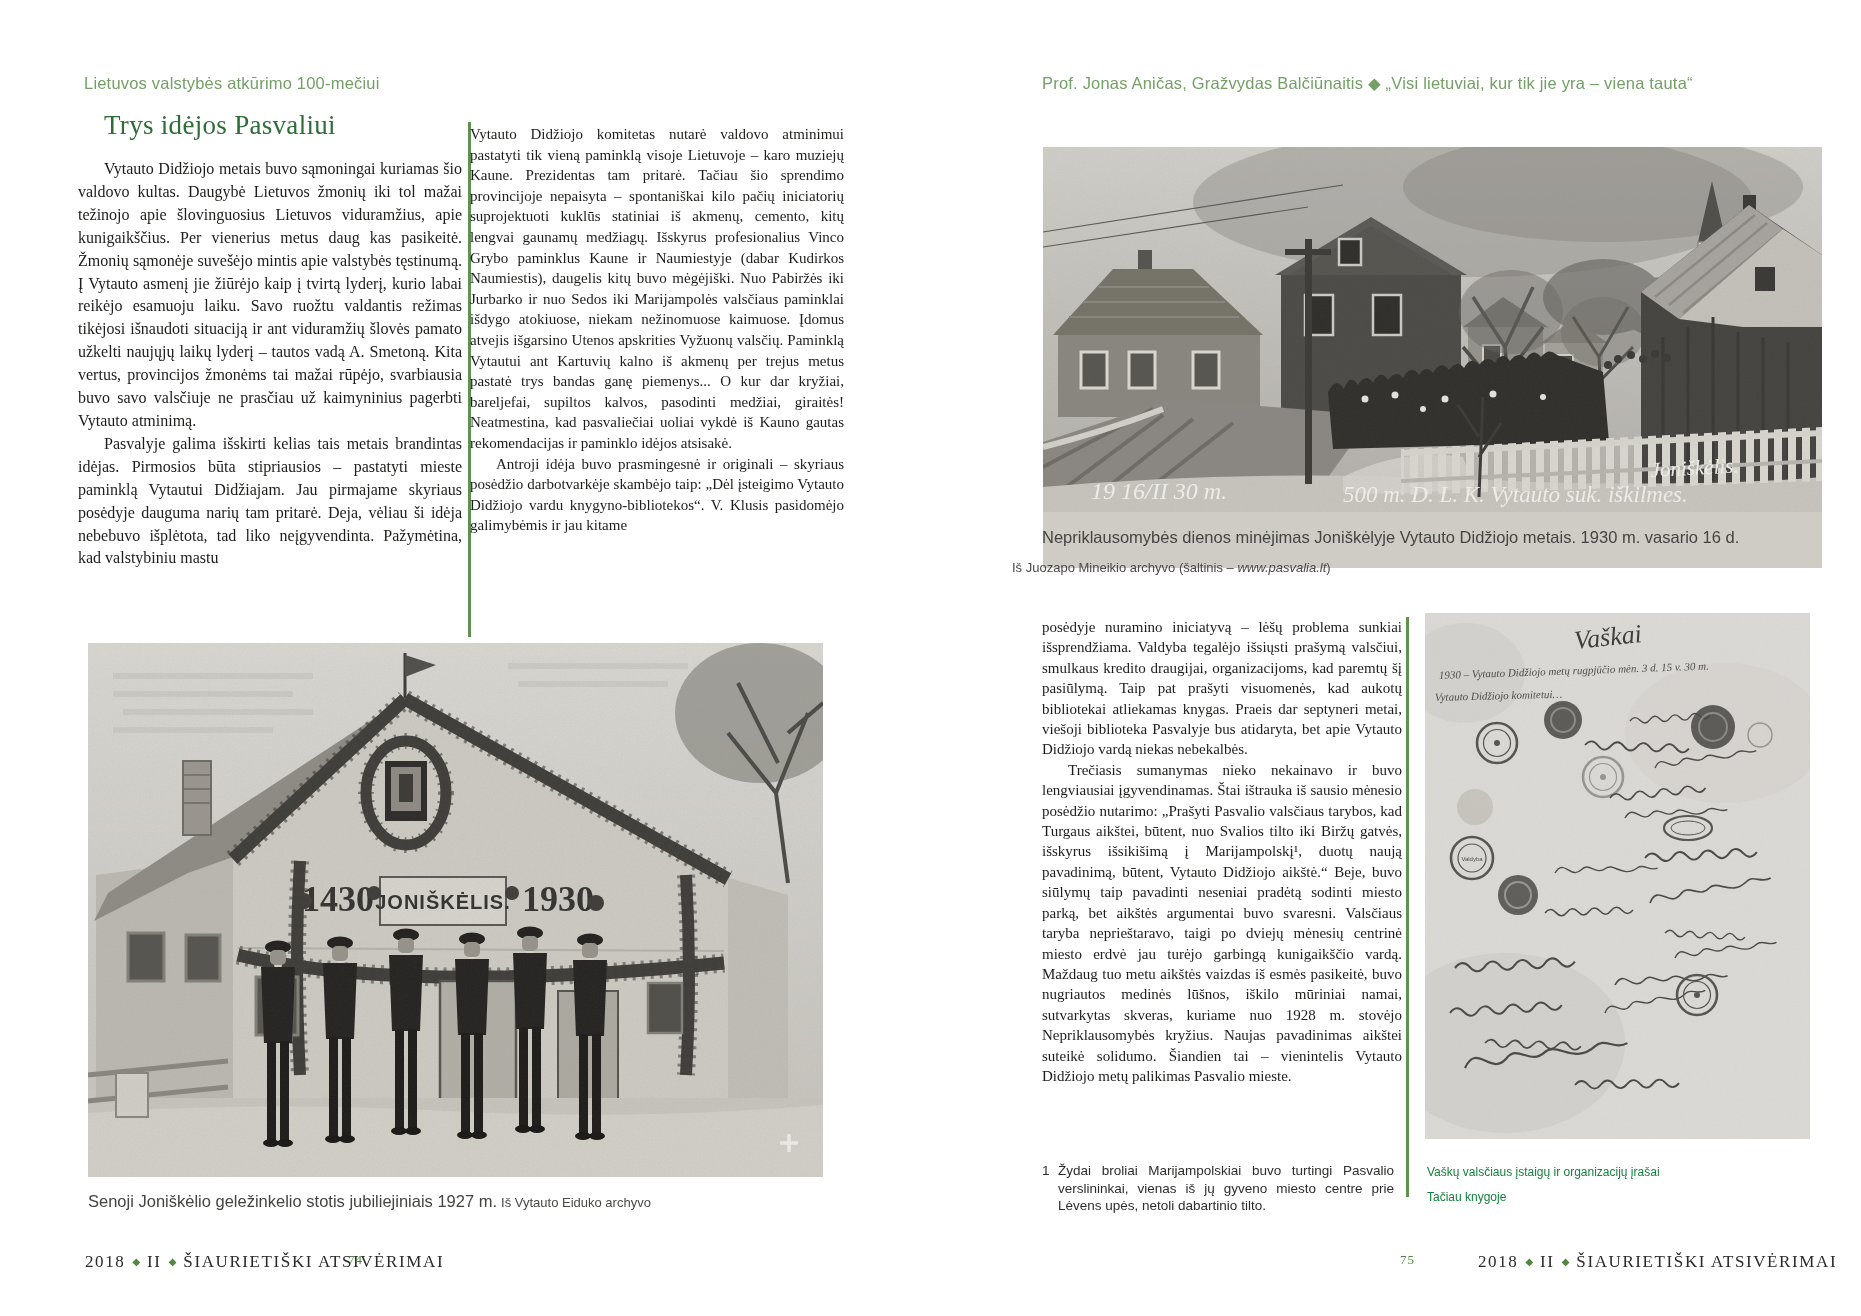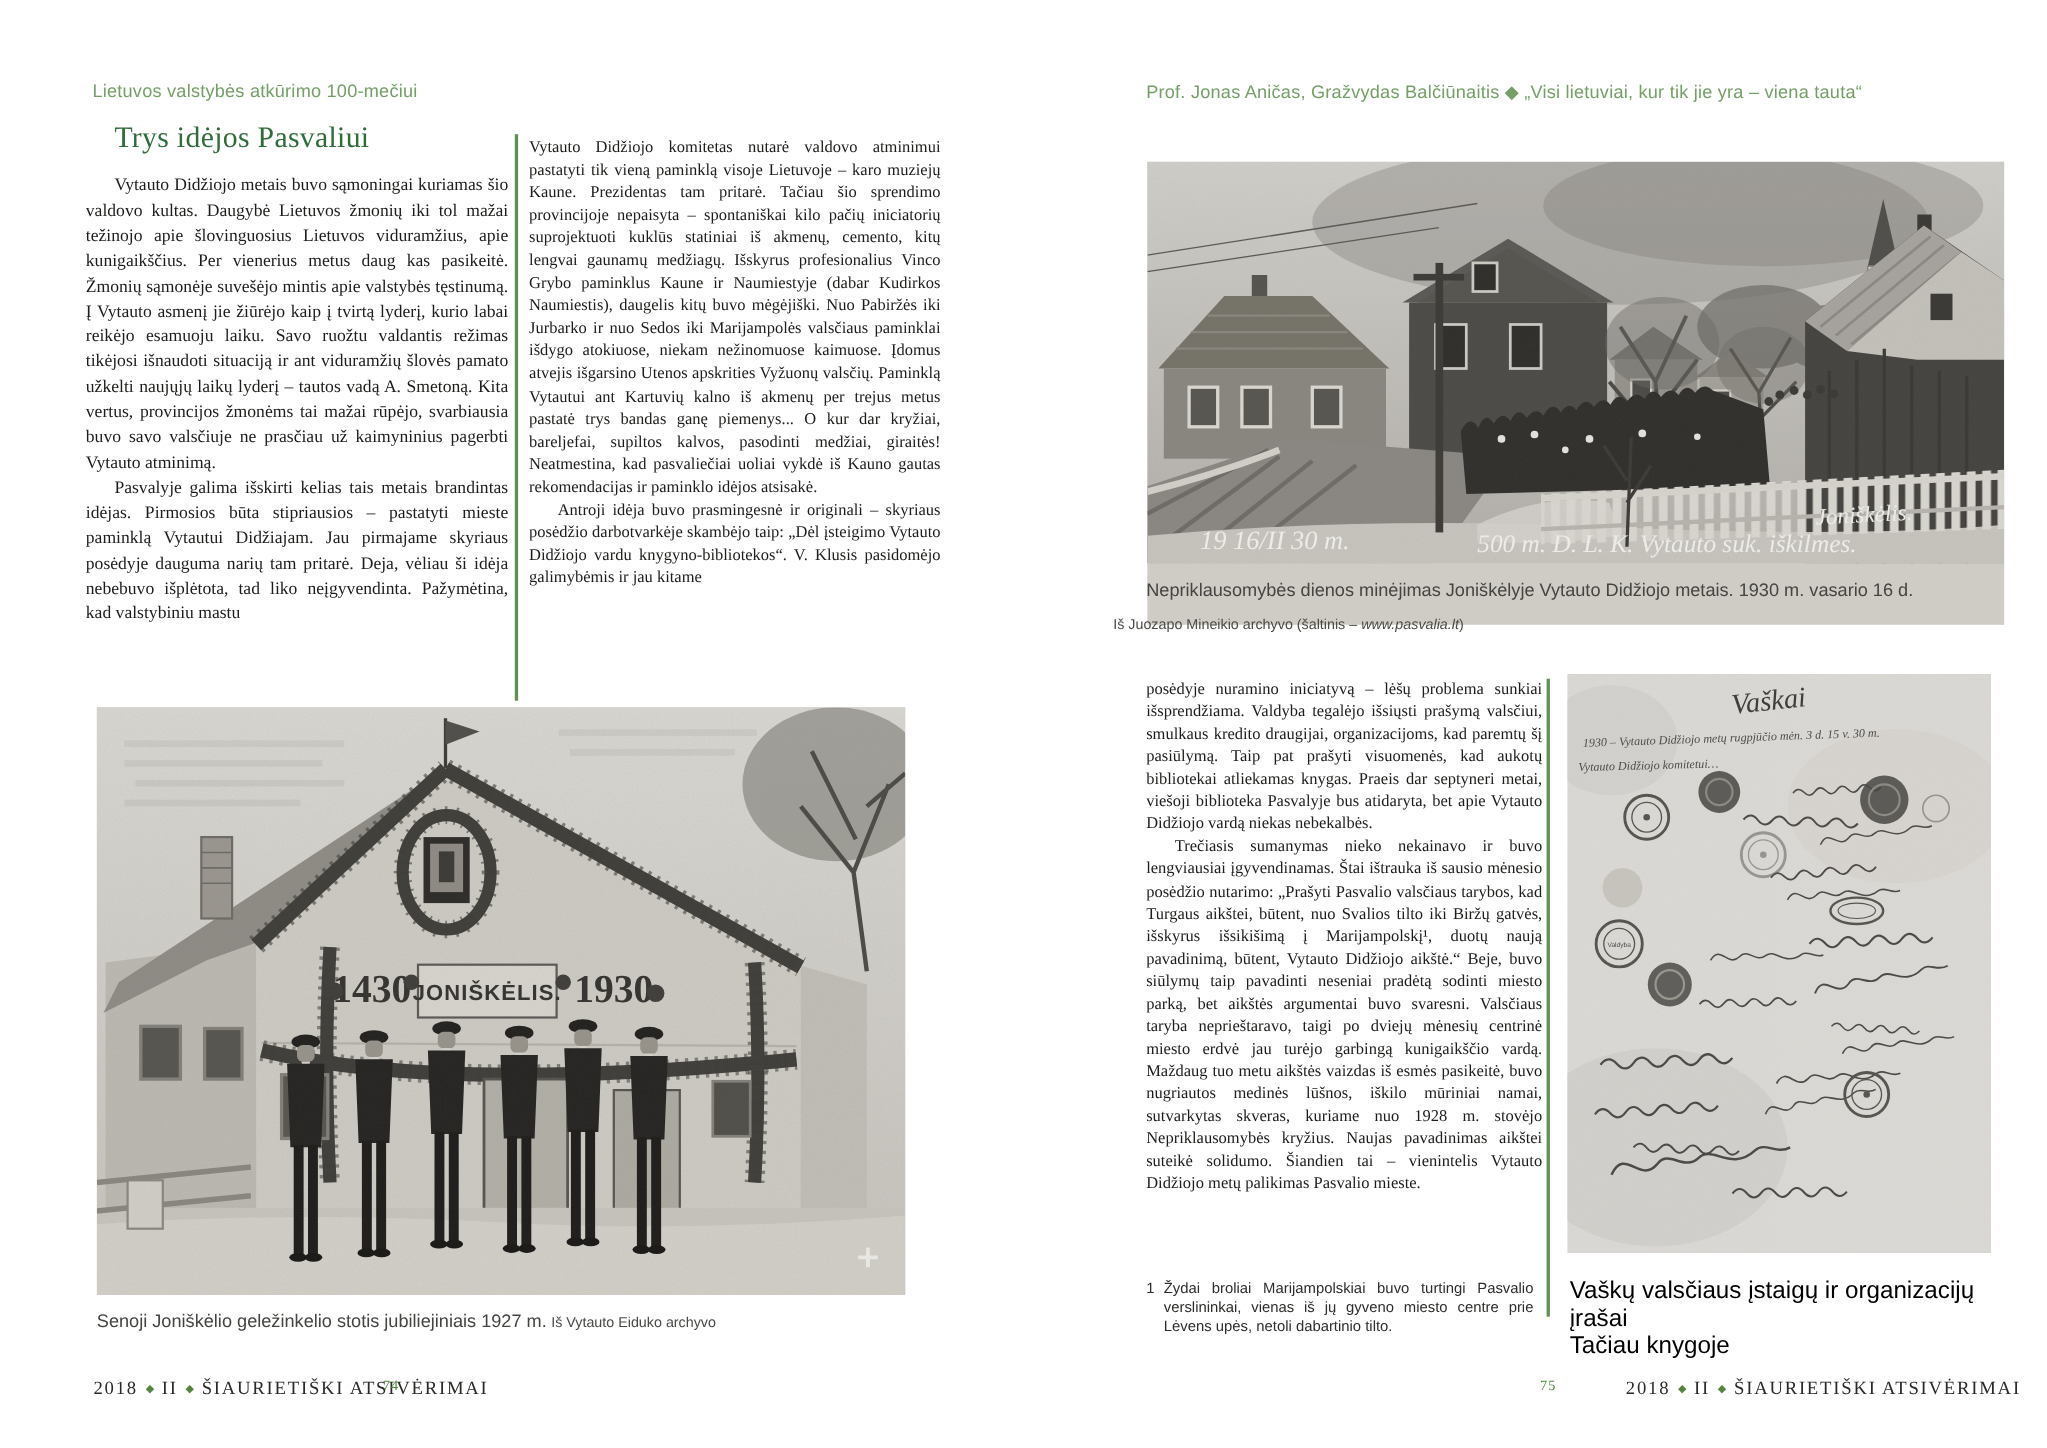--- a/index.html
+++ b/index.html
@@ -19,40 +19,40 @@
   .cap{font-family:"Liberation Sans",sans-serif;font-size:16.5px;color:#454441;}
   .capcredit{font-family:"Liberation Sans",sans-serif;font-size:13px;color:#4a4946;}
   .folio{font-size:17px;letter-spacing:1.6px;color:#2b2a28;white-space:nowrap;}
   .folio .dia{color:#55863f;font-size:10px;vertical-align:2px;padding:0 7px;letter-spacing:0;}
   .pagenum{font-size:13px;color:#4c8a3f;letter-spacing:1px;}
   .fnote{font-family:"Liberation Sans",sans-serif;font-size:13.5px;line-height:17.6px;color:#2e2d2b;
          display:flex;text-align:justify;}
   .fnote .mark{flex:0 0 16px;}
   .fnote .txt{flex:1;}
   .scanbox{box-shadow:inset 0 0 22px rgba(60,55,45,.18);}
-  .scancap{font-family:"Liberation Sans",sans-serif;font-size:22px;line-height:25px;color:#000000;}
+  .scancap{font-family:"Liberation Sans",sans-serif;font-size:12px;line-height:25px;color:#15803d;}
   svg text{user-select:none;}
 </style>
 </head>
 <body>
 
 <div class="stage">
 
   <div class="abs rhead" style="left:84px;top:74px;">Lietuvos valstybės atkūrimo 100-mečiui</div>
 
   <div class="abs title" style="left:104px;top:110px;">Trys idėjos Pasvaliui</div>
 
   <div class="abs bodycol c1" style="left:78px;top:158px;width:384px;height:486px;">
     <p class="para">Vytauto Didžiojo metais buvo sąmoningai kuriamas šio valdovo kultas. Daugybė Lietuvos žmonių iki tol mažai težinojo apie šlovinguosius Lietuvos viduramžius, apie kunigaikščius. Per vienerius metus daug kas pasikeitė. Žmonių sąmonėje suvešėjo mintis apie valstybės tęstinumą. Į Vytauto asmenį jie žiūrėjo kaip į tvirtą lyderį, kurio labai reikėjo esamuoju laiku. Savo ruožtu valdantis režimas tikėjosi išnaudoti situaciją ir ant viduramžių šlovės pamato užkelti naujųjų laikų lyderį – tautos vadą A. Smetoną. Kita vertus, provincijos žmonėms tai mažai rūpėjo, svarbiausia buvo savo valsčiuje ne prasčiau už kaimyninius pagerbti Vytauto atminimą.</p>
     <p class="para">Pasvalyje galima išskirti kelias tais metais brandintas idėjas. Pirmosios būta stipriausios – pastatyti mieste paminklą Vytautui Didžiajam. Jau pirmajame skyriaus posėdyje dauguma narių tam pritarė. Deja, vėliau ši idėja nebebuvo išplėtota, tad liko neįgyvendinta. Pažymėtina, kad valstybiniu mastu</p>
   </div>
 
   <div class="abs vrule" style="left:468px;top:122px;height:515px;"></div>
 
-  <div class="abs bodycol c2" style="left:481px;top:124px;width:374px;height:518px;">
+  <div class="abs bodycol c2" style="left:470px;top:124px;width:374px;height:518px;">
     <p class="para noind">Vytauto Didžiojo komitetas nutarė valdovo atminimui pastatyti tik vieną paminklą visoje Lietuvoje – karo muziejų Kaune. Prezidentas tam pritarė. Tačiau šio sprendimo provincijoje nepaisyta – spontaniškai kilo pačių iniciatorių suprojektuoti kuklūs statiniai iš akmenų, cemento, kitų lengvai gaunamų medžiagų. Išskyrus profesionalius Vinco Grybo paminklus Kaune ir Naumiestyje (dabar Kudirkos Naumiestis), daugelis kitų buvo mėgėjiški. Nuo Pabiržės iki Jurbarko ir nuo Sedos iki Marijampolės valsčiaus paminklai išdygo atokiuose, niekam nežinomuose kaimuose. Įdomus atvejis išgarsino Utenos apskrities Vyžuonų valsčių. Paminklą Vytautui ant Kartuvių kalno iš akmenų per trejus metus pastatė trys bandas ganę piemenys... O kur dar kryžiai, bareljefai, supiltos kalvos, pasodinti medžiai, giraitės! Neatmestina, kad pasvaliečiai uoliai vykdė iš Kauno gautas rekomendacijas ir paminklo idėjos atsisakė.</p>
     <p class="para">Antroji idėja buvo prasmingesnė ir originali – skyriaus posėdžio darbotvarkėje skambėjo taip: „Dėl įsteigimo Vytauto Didžiojo vardu knygyno-bibliotekos“. V. Klusis pasidomėjo galimybėmis ir jau kitame</p>
   </div>
 
   <div class="abs photo" style="left:88px;top:643px;width:735px;height:534px;">
     <svg width="735" height="534" viewBox="0 0 735 534">
       <defs>
         <linearGradient id="p1sky" x1="0" y1="0" x2="0" y2="1">
           <stop offset="0" stop-color="#dbd9d4"></stop>
             <stop offset="1" stop-color="#c7c4be"></stop>

